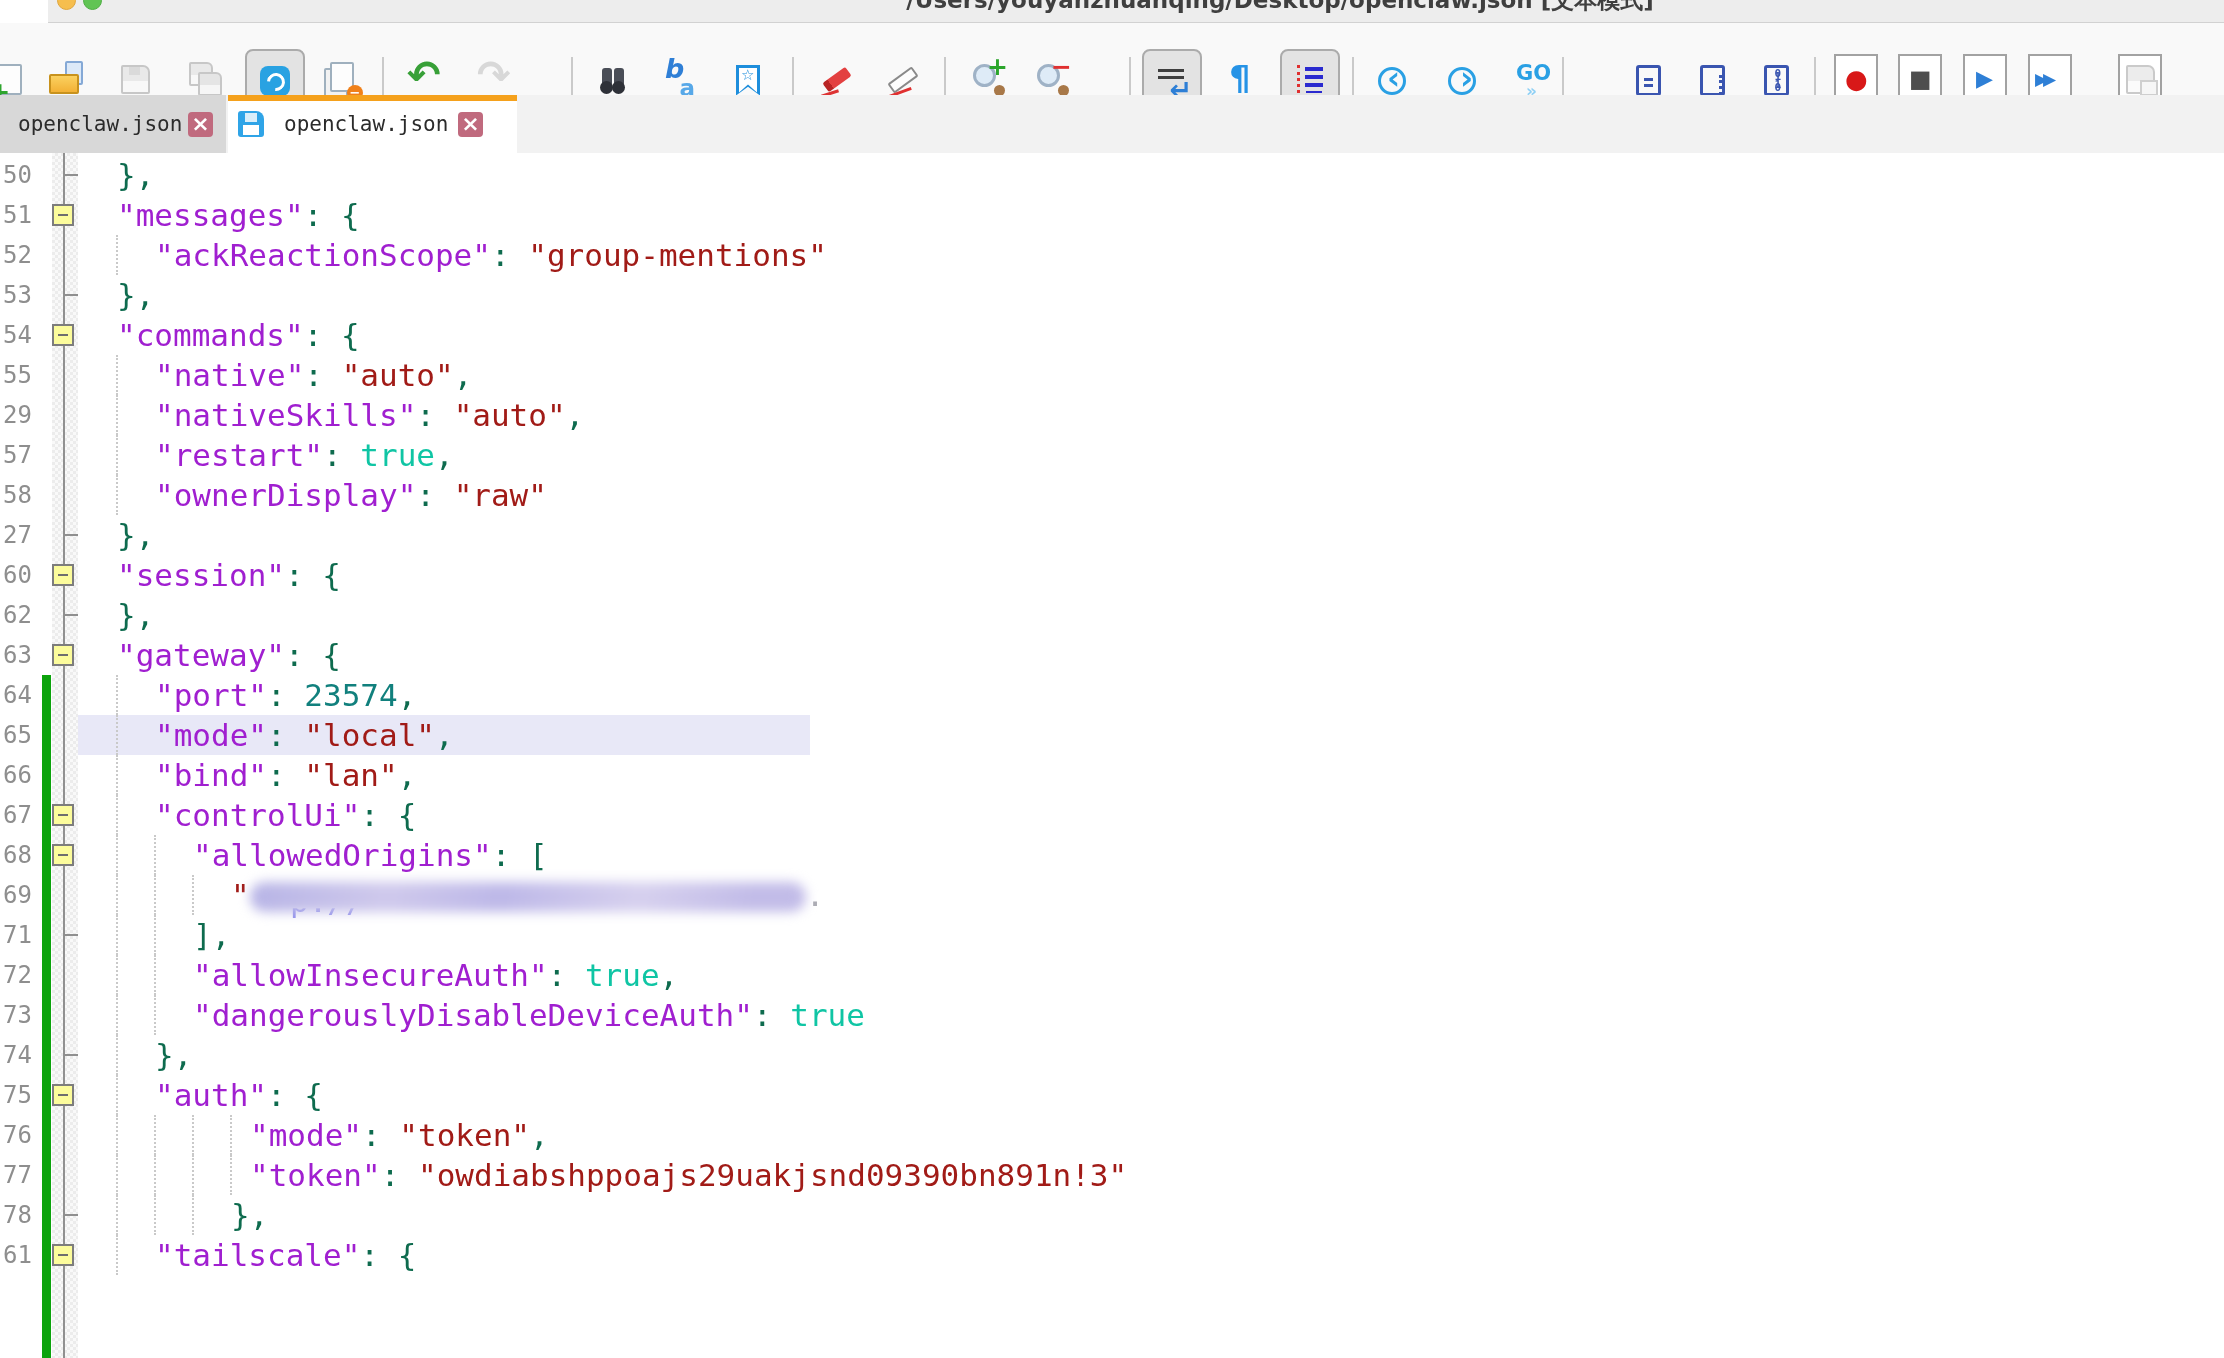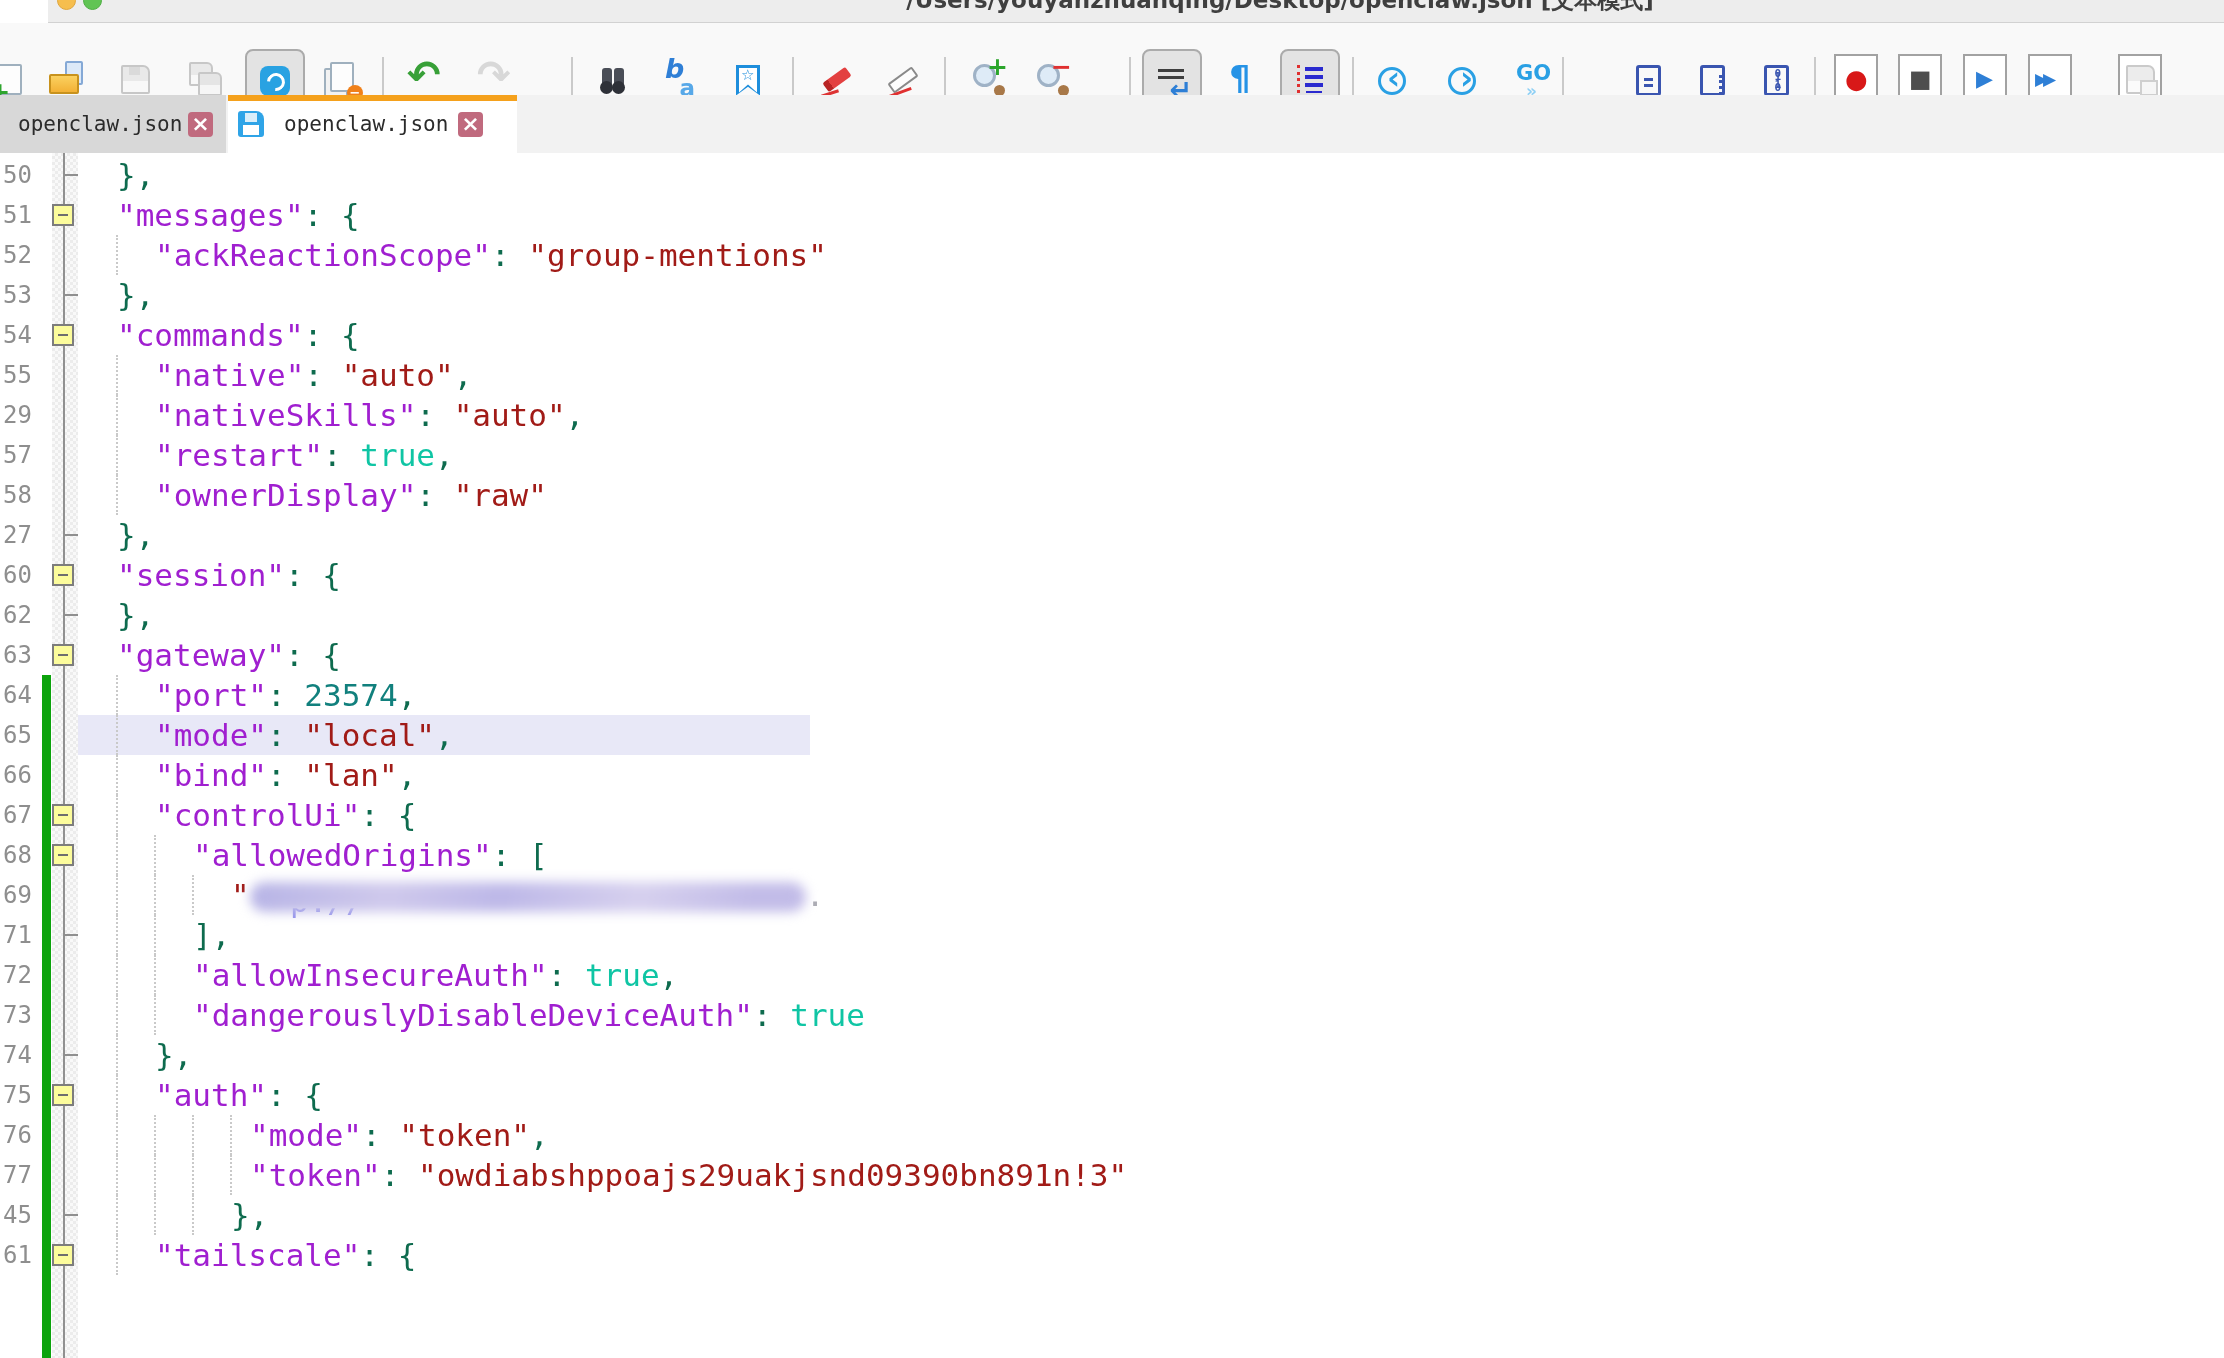--- a/index.html
+++ b/index.html
@@ -389,21 +389,21 @@
           <div class="guide" style="left: 154px;"></div>
           <div class="guide" style="left: 192px;"></div>
           <div class="guide" style="left: 230px;"></div>
           <span class="ln">77</span>
           <span class="code" style="padding-left: 172px;"><span class="tok-key">"token"</span><span class="tok-pun">: </span><span class="tok-str">"owdiabshppoajs29uakjsnd09390bn891n!3"</span></span>
         </div>
         <div class="row">
           <div class="guide" style="left: 116px;"></div>
           <div class="guide" style="left: 154px;"></div>
           <div class="guide" style="left: 192px;"></div>
-          <span class="ln">45</span>
+          <span class="ln">78</span>
           <div class="foldtick"></div>
           <span class="code" style="padding-left: 153px;"><span class="tok-pun">},</span></span>
         </div>
         <div class="row">
           <div class="guide" style="left: 116px;"></div>
           <span class="ln">61</span>
           <div class="foldbox"></div>
           <span class="code" style="padding-left: 77px;"><span class="tok-key">"tailscale"</span><span class="tok-pun">: {</span></span>
         </div>
       </div>

